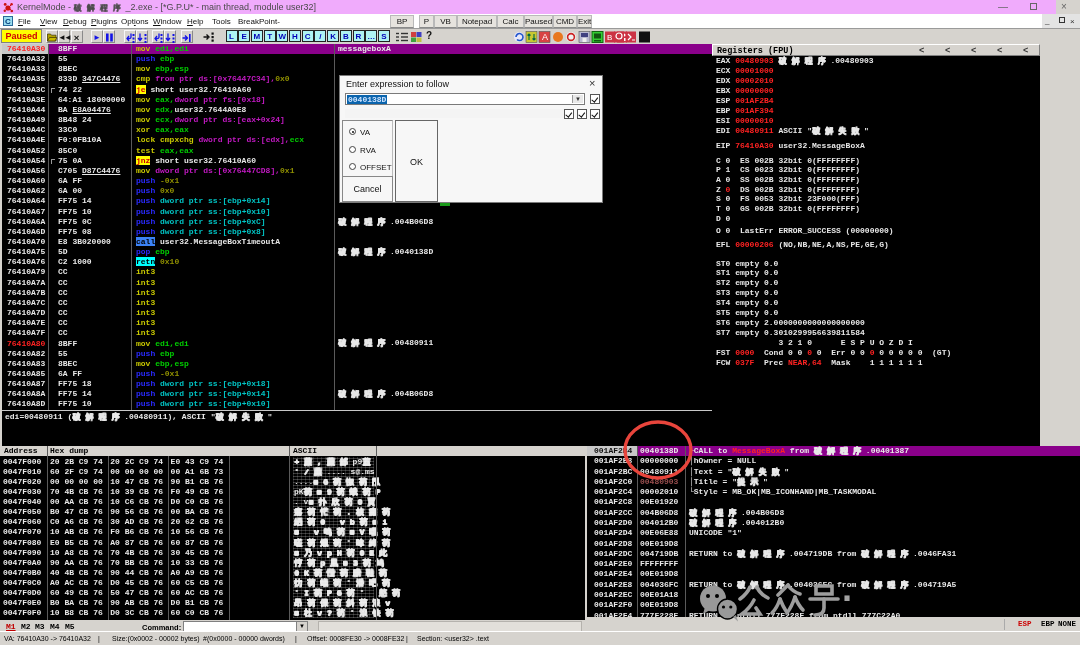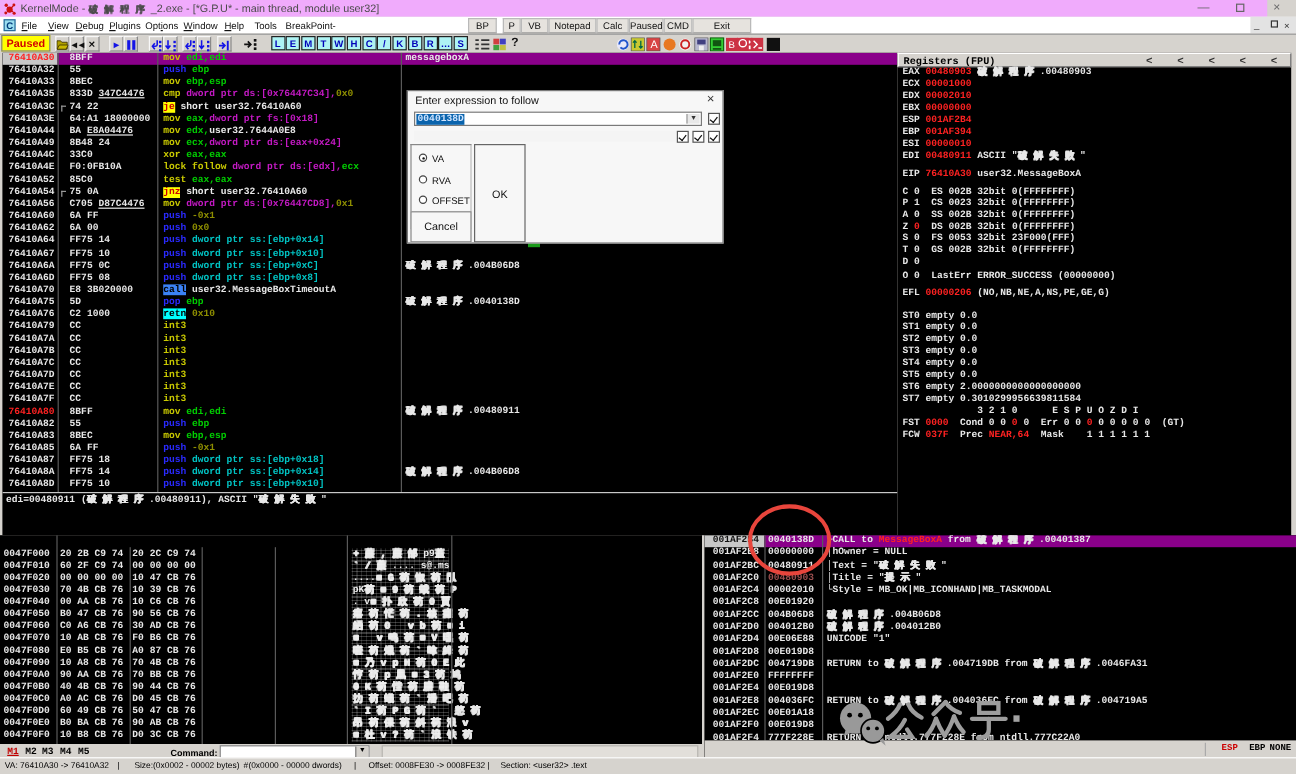--- a/index.html
+++ b/index.html
@@ -48,21 +48,21 @@
       <span class="abs" style="left:212px">Tools</span>
       <span class="abs" style="left:238px">BreakPoint-&gt;</span>
   </div>
   <div class="mbx" style="left:390px;width:24px">BP</div>
   <div class="mbx" style="left:419px;width:15px">P</div>
   <div class="mbx" style="left:434px;width:23px">VB</div>
   <div class="mbx" style="left:457px;width:40px">Notepad</div>
   <div class="mbx" style="left:497px;width:27px">Calc</div>
   <div class="mbx" style="left:524px;width:29px">Paused</div>
   <div class="mbx" style="left:553px;width:24px">CMD</div>
-  <div class="mbx" style="left:577px;width:49px">Exit</div>
+  <div class="mbx" style="left:577px;width:15px">Exit</div>
   <div class="abs" style="left:1042px;top:0;width:38px;height:14px;background:#e3e3e3"></div>
   <span class="abs" style="left:1045px;top:2px;font-size:8px;color:#333">_</span>
   <span class="abs" style="left:1059px;top:3px;width:6px;height:6px;border:1px solid #333"></span>
   <span class="abs" style="left:1070px;top:3px;font-size:8px;color:#333">×</span>
 </div>
 
 <div class="abs" id="toolbar" style="left:0;top:28px;width:1080px;height:16px;background:#d6d3ce;border-top:1px solid #9a9a9a">
   <div class="abs" style="left:1px;top:0px;width:41px;height:14px;background:#ffff00;border:1px solid #808080;color:#d00000;font-size:9px;font-weight:bold;text-align:center;line-height:13px">Paused</div>
   <div class="tb" style="left:46px">
       <svg width="10" height="9" viewBox="0 0 10 9">
@@ -266,27 +266,27 @@
 8BFF
 55
 8BEC
 6A FF
 FF75 18
 FF75 14
 FF75 10</pre>
   <pre class="abs" style="left:134px;top:0"><span class="y">mov </span><span class="g">edi,edi</span>
 <span class="b">push </span><span class="g">ebp</span>
 <span class="y">mov </span><span class="g">ebp,esp</span>
-<span class="y">cmp </span><span class="m">dword ptr ds:[0x76447C34],</span><span class="o">0x0</span>
+<span class="y">cmp </span><span class="m">from ptr ds:[0x76447C34],</span><span class="o">0x0</span>
 <span class="jb">je</span> short user32.76410A60
 <span class="y">mov </span><span class="g">eax,</span><span class="m">dword ptr fs:[0x18]</span>
 <span class="y">mov </span><span class="g">edx,</span>user32.7644A0E8
 <span class="y">mov </span><span class="g">ecx,</span><span class="m">dword ptr ds:[eax+0x24]</span>
 <span class="y">xor </span><span class="g">eax,eax</span>
-<span class="y">lock follow </span><span class="m">dword ptr ds:[edx],</span><span class="g">ecx</span>
+<span class="y">lock cmpxchg </span><span class="m">dword ptr ds:[edx],</span><span class="g">ecx</span>
 <span class="y">test </span><span class="g">eax,eax</span>
 <span class="jb">jnz</span> short user32.76410A60
 <span class="y">mov </span><span class="m">dword ptr ds:[0x76447CD8],</span><span class="o">0x1</span>
 <span class="b">push </span><span class="o">-0x1</span>
 <span class="b">push </span><span class="o">0x0</span>
 <span class="b">push </span><span class="cy">dword ptr ss:[ebp+0x14]</span>
 <span class="b">push </span><span class="cy">dword ptr ss:[ebp+0x10]</span>
 <span class="b">push </span><span class="cy">dword ptr ss:[ebp+0xC]</span>
 <span class="b">push </span><span class="cy">dword ptr ss:[ebp+0x8]</span>
 <span class="cb">call</span> user32.MessageBoxTimeoutA
@@ -313,21 +313,21 @@
   <div class="vline" style="left:332px;top:0;height:366px"></div>
   <pre class="abs" style="left:336px;top:0">messageboxA</pre>
   <pre class="abs" style="left:336px;top:172.6px"><span class="cj">破解程序</span>.004B06D8</pre>
   <pre class="abs" style="left:336px;top:203px"><span class="cj">破解程序</span>.0040138D</pre>
   <pre class="abs" style="left:336px;top:294.4px"><span class="cj">破解程序</span>.00480911</pre>
   <pre class="abs" style="left:336px;top:345.1px"><span class="cj">破解程序</span>.004B06D8</pre>
   <div class="abs" style="left:0;top:366px;width:746px;height:1px;background:#c8c8c8"></div>
   <pre class="abs" style="left:3px;top:367.5px">edi=00480911 (<span class="cj">破解程序</span>.00480911), ASCII "<span class="cj">破解失败</span>"</pre>
 </div>
 
-<div class="abs" id="regs" style="left:748px;top:44px;width:328px;height:519px;background:#000">
+<div class="abs" id="regs" style="left:712px;top:44px;width:328px;height:519px;background:#000">
   <div class="abs" style="left:0;top:0;width:328px;height:12px;background:#d6d3ce;border:1px solid #fff;border-right-color:#808080;border-bottom-color:#808080">
     <span class="abs" style="left:4px;top:1px;font-family:'Liberation Mono',monospace;font-weight:bold;font-size:8.5px;color:#000">Registers (FPU)</span>
     <span class="abs" style="left:206px;top:1px;font-family:'Liberation Mono',monospace;font-weight:bold;font-size:9px;color:#333;letter-spacing:20.6px">&lt;&lt;&lt;&lt;&lt;</span>
   </div>
   <pre class="abs" style="left:4px;top:11.5px;line-height:10.07px">EAX <span class="r">00480903</span> <span class="cj">破解程序</span>.00480903
 ECX <span class="r">00001000</span>
 EDX <span class="r">00002010</span>
 EBX <span class="r">00000000</span>
 ESP <span class="r">001AF2B4</span>
 EBP <span class="r">001AF394</span>
@@ -350,20 +350,25 @@
 ST4 empty 0.0
 ST5 empty 0.0
 ST6 empty 2.0000000000000000000
 ST7 empty 0.3010299956639811584
              3 2 1 0      E S P U O Z D I
 FST <span class="r">0000</span>  Cond 0 0 <span class="r">0</span> 0  Err 0 0 <span class="r">0</span> 0 0 0 0 0  (GT)
 FCW <span class="r">037F</span>  Prec <span class="r">NEAR,64</span>  Mask    1 1 1 1 1 1</pre>
 </div>
 
 <div class="abs" id="dump" style="left:0;top:446px;width:585px;height:186px;background:#000;overflow:hidden">
+  <div class="abs" style="left:0;top:0;width:585px;height:10px;background:#d6d3ce">
+    <pre class="abs" style="left:4px;top:0;color:#000">Address</pre>
+    <pre class="abs" style="left:50px;top:0;color:#000">Hex dump</pre>
+    <pre class="abs" style="left:293px;top:0;color:#000">ASCII</pre>
+  </div>
   <pre class="abs" style="left:3px;top:11px;line-height:10.07px">0047F000
 0047F010
 0047F020
 0047F030
 0047F040
 0047F050
 0047F060
 0047F070
 0047F080
 0047F090
@@ -398,20 +403,36 @@
 30 AD CB 76
 F0 B6 CB 76
 A0 87 CB 76
 70 4B CB 76
 70 BB CB 76
 90 44 CB 76
 D0 45 CB 76
 50 47 CB 76
 90 AB CB 76
 D0 3C CB 76</pre>
+  <pre class="abs" style="left:170.6px;top:11px;line-height:10.07px">E0 43 C9 74
+00 A1 6B 73
+90 B1 CB 76
+F0 49 CB 76
+D0 C0 CB 76
+00 BA CB 76
+20 62 CB 76
+10 56 CB 76
+60 87 CB 76
+30 45 CB 76
+10 33 CB 76
+A0 A9 CB 76
+60 C5 CB 76
+60 AC CB 76
+D0 B1 CB 76
+60 C0 CB 76</pre>
   <pre class="abs" style="left:294px;top:11px;line-height:10.07px"><span class="cj">+薕,薕邰</span>p9<span class="cj">蓋</span>
 <span class="cj">`/薕</span>.... s@.ms
 ....<span class="cj">■G茐怓茐閄</span>
 pK<span class="cj">茐■9茐蛾茐P</span>
 . v<span class="cj">■扑欣茐0賈</span>
 <span class="cj">癟茐恾茐.核癱茐</span>
 <span class="cj">絤茐0 vb茐■i</span>
 <span class="cj">■ v鸣茐■V嘿茐</span>
 <span class="cj">嗟茐爉茐`嗱絳茐</span>
 <span class="cj">■乃vpH茐0E此</span>

